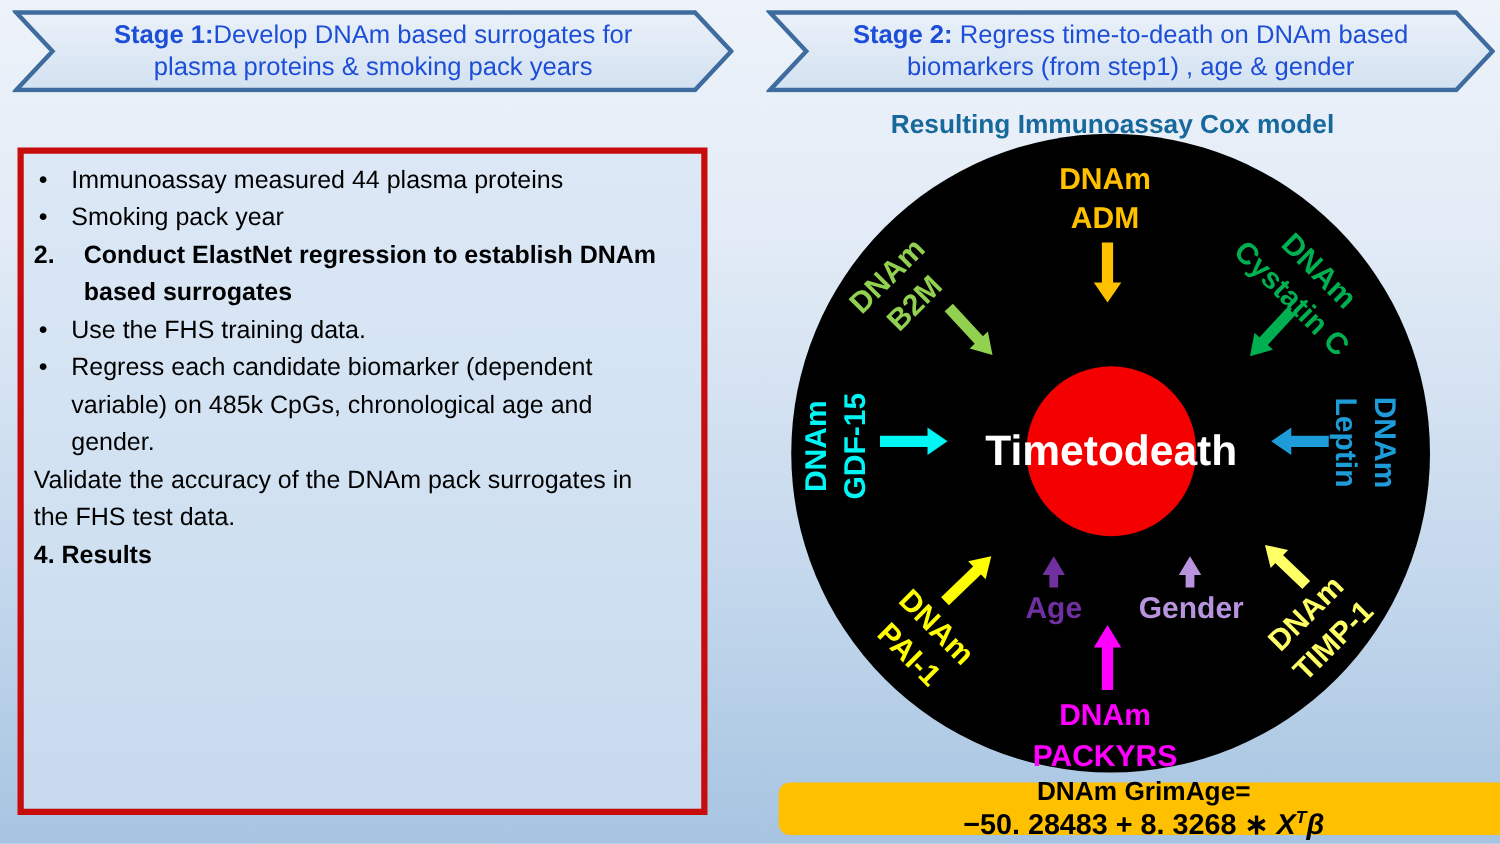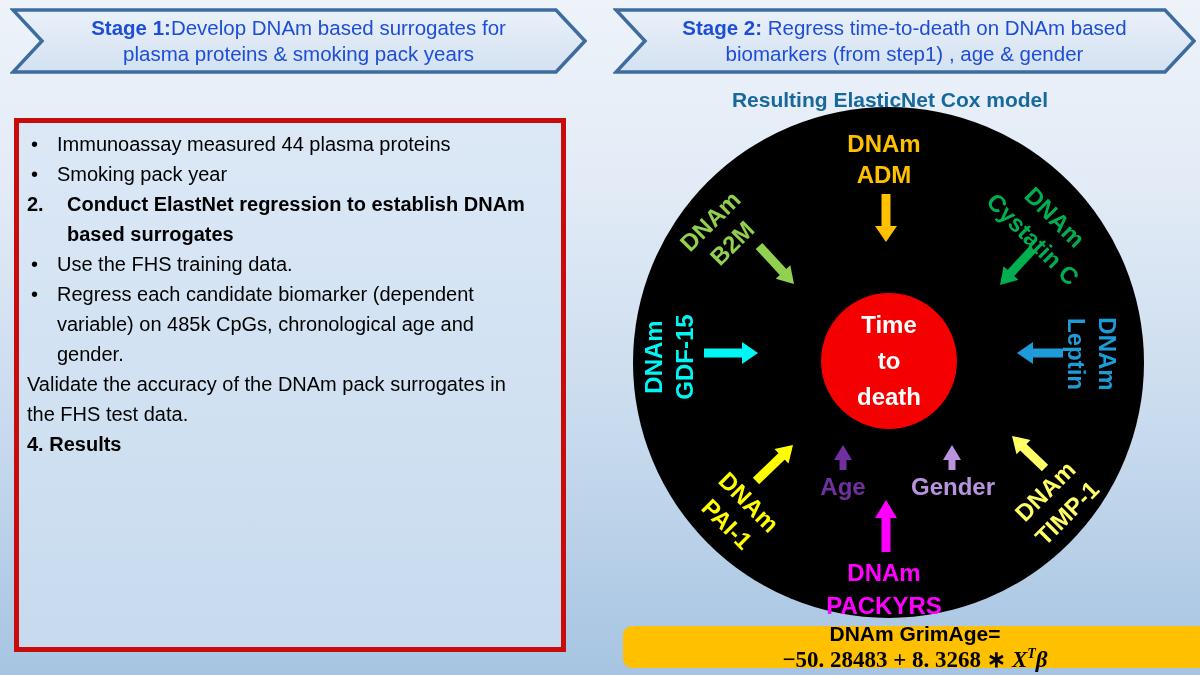--- a/index.html
+++ b/index.html
@@ -40,22 +40,22 @@
     position:absolute; left:640px; top:88px; width:500px; text-align:center;
     font-size:21px; font-weight:bold;
   }
   #black-circle {
     position:absolute; left:633px; top:107px; width:511px; height:511px;
     border-radius:50%; z-index:1;
   }
   #arrows { position:absolute; left:0; top:0; z-index:2; pointer-events:none; }
   #red-circle {
     position:absolute; left:821px; top:293px; width:136px; height:136px; border-radius:50%;
-    z-index:3; display:flex; flex-direction:column; align-items:center; justify-content:center;
-    color:#fff; font-weight:bold; font-size:24px; line-height:36px; text-align:center;
+    z-index:3; display:flex; flex-direction:row; align-items:center; justify-content:center;
+    color:#fff; font-weight:bold; font-size:34px; line-height:36px; text-align:center;
   }
   .node {
     position:absolute; z-index:4; text-align:center;
     font-weight:bold; font-size:24px; line-height:31px; white-space:nowrap;
   }
   .node span { display:block; }
   #n-adm      { left:804px; top:128px; width:160px; }
   #n-b2m      { left:651px; top:201px; width:140px; transform:rotate(-45deg); }
   #n-cystatin { left:959px; top:197px; width:170px; transform:rotate(45deg); }
   #n-gdf15    { left:589px; top:326px; width:160px; transform:rotate(-90deg); }
@@ -65,21 +65,21 @@
   #n-age      { left:783px; top:471px; width:120px; }
   #n-gender   { left:873px; top:471px; width:160px; }
   #n-packyrs  { left:784px; top:556px; width:200px; line-height:33px; }
 
   
   #formula-bar {
     position:absolute; left:623px; top:626px; width:584px; height:42px; border-radius:9px;
     z-index:5; display:flex; align-items:center; justify-content:center; color:#000;flex-direction:column;
   }
   #formula-bar .prefix { font-weight:bold; font-size:21px; }
-  #formula-bar .math { font-family:Liberation Serif, serif; font-weight:bold; font-size:23px; }
+  #formula-bar .math { font-family:Liberation Sans, sans-serif; font-weight:bold; font-size:23px; }
   #formula-bar .math i { font-style:italic; }
   #formula-bar sup { font-size:14px; line-height:0; }
 </style>
 </head>
 <body>
 
 <div class="banner" id="banner1">
   <svg width="577" height="66">
     <defs>
       <linearGradient id="bg1" x1="0" y1="0" x2="0" y2="1">
@@ -127,21 +127,21 @@
     <span>Use the FHS training data.</span>
   </div>
   <div class="bullet">
     <span class="dot">•</span>
     <span>Regress each candidate biomarker (dependent variable) on 485k CpGs, chronological age and gender.</span>
   </div>
   <div>Validate the accuracy of the DNAm pack surrogates in the FHS test data.</div>
   <div class="h">4. Results</div>
 </div>
 
-<div id="model-title" style="color: rgb(23, 104, 155);">Resulting ElasticNet Cox model</div>
+<div id="model-title" style="color: rgb(23, 104, 155);">Resulting Immunoassay Cox model</div>
 
 <div id="black-circle" style="background: rgb(0, 0, 0);"></div>
 
 <svg id="arrows" width="1200" height="675">
   <g>
     <line x1="886" y1="194" x2="886" y2="228" stroke-width="9" stroke="#FFC000"></line>
     <polygon points="886,242 875,226 897,226" fill="#FFC000"></polygon>
   </g>
   <g>
     <line x1="759" y1="246" x2="784" y2="273" stroke-width="9" stroke="#92D050"></line>

